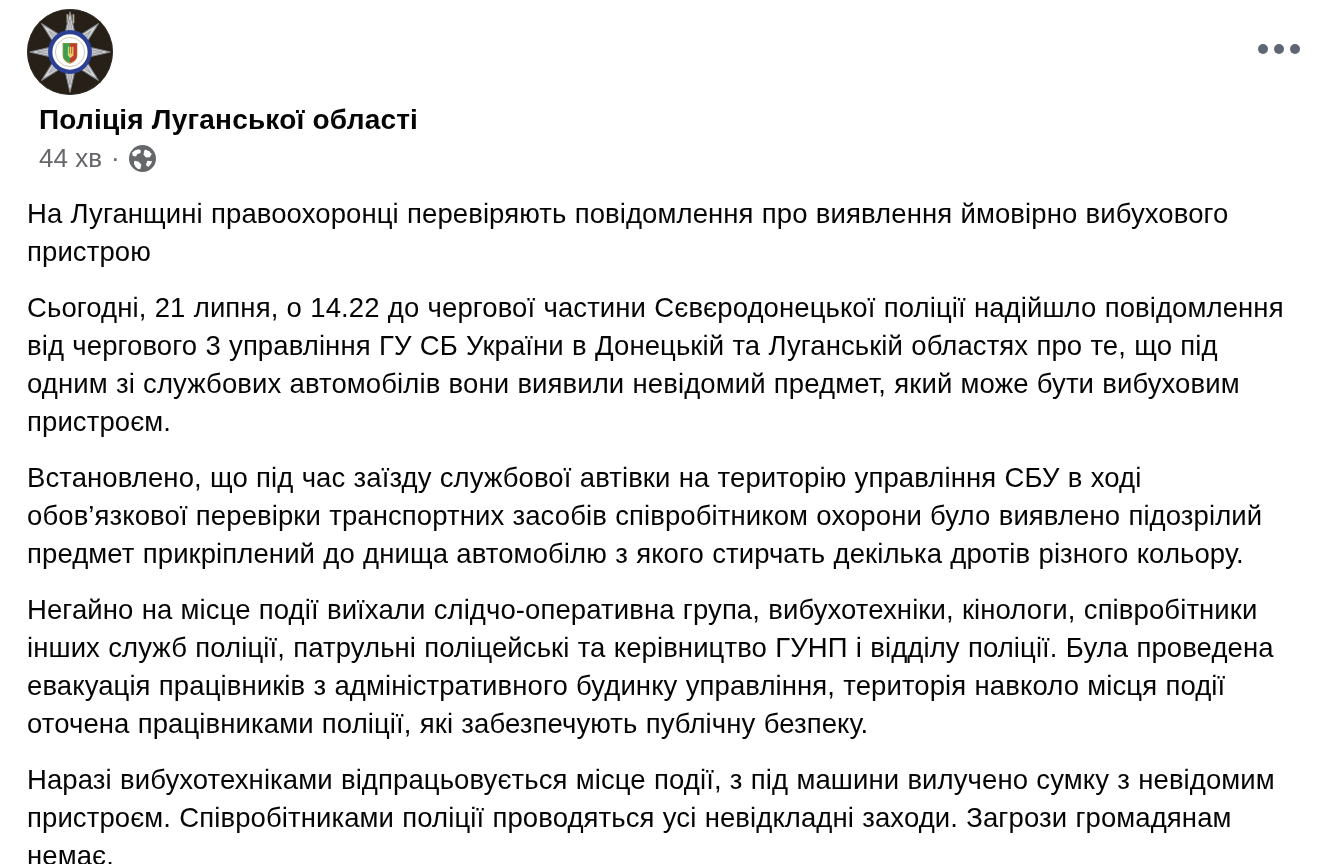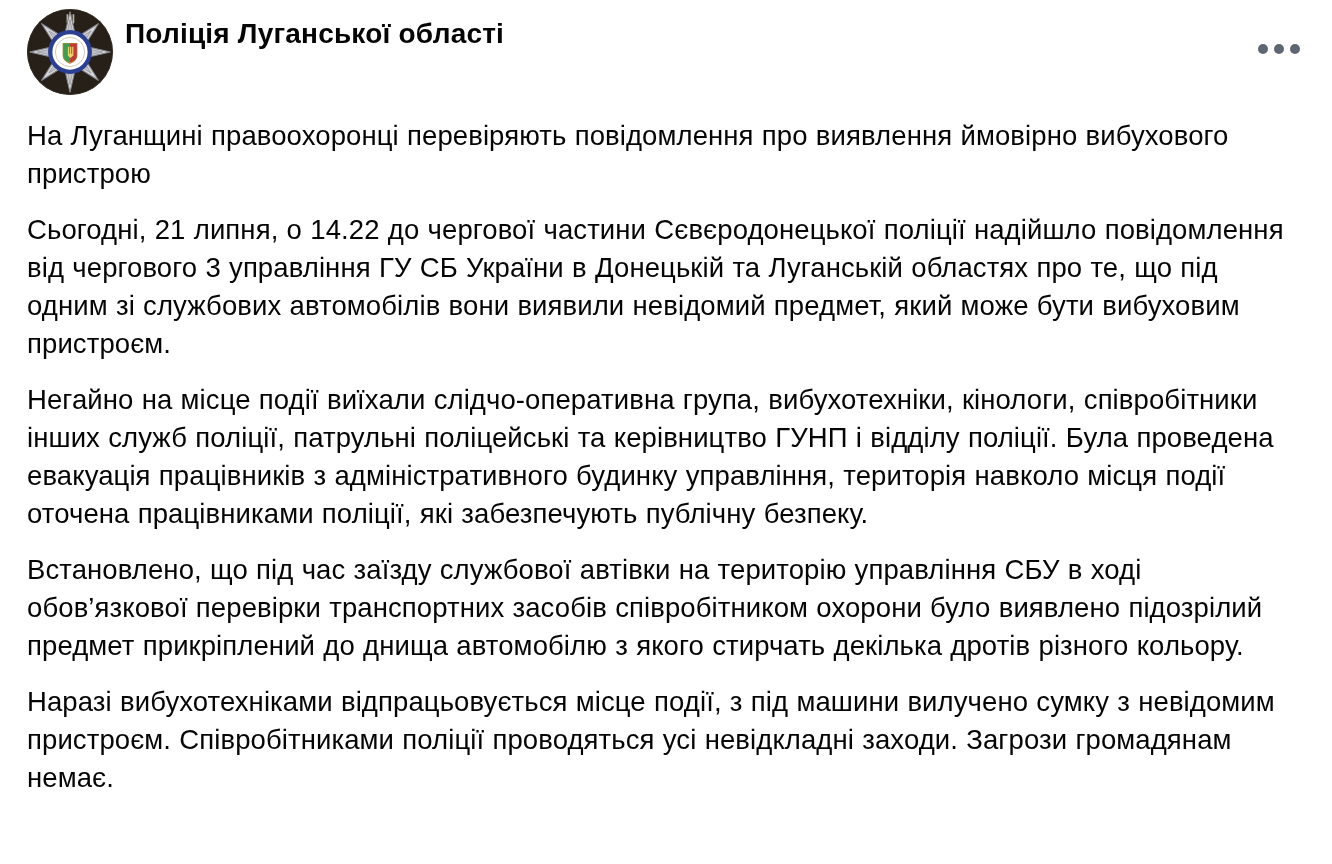--- a/index.html
+++ b/index.html
@@ -12,20 +12,21 @@
     overflow: hidden;
   }
   .post { width: 100%; height: 100%; background: #ffffff; }
 
   
   .post-header {
     position: relative;
     display: flex;
     align-items: flex-start;
     padding: 9px 27px 0 27px;
+    flex-direction: column;
   }
   .avatar {
     width: 86px;
     height: 86px;
     border-radius: 50%;
     overflow: hidden;
     flex-shrink: 0;
     cursor: pointer;
   }
   .avatar svg { display: block; width: 100%; height: 100%; }
@@ -101,30 +102,43 @@
 
         <path d="M42 40 h16 v14 q0 6 -8 9 q-8 -3 -8 -9 z" fill="#ffffff" stroke="#b08f2c" stroke-width="1.2"></path>
         <path d="M42 40 h8 v22.5 q-8 -3 -8 -8.5 z" fill="#3f9e4e"></path>
         <path d="M50 40 h8 v14 q0 5.5 -8 8.5 z" fill="#c23b33"></path>
         <path d="M47.5 44 h1.5 v8 h1 v-8 h1.5 v8 h1 v-8 h1.5 v10 l-3.5 3 -3 -3 z" fill="#e8d06a"></path>
       </svg>
     </div>
 
     <div class="header-text">
       <div class="author-name">Поліція Луганської області</div>
+      <div class="meta-row">
+        <span class="meta-time">44 хв</span>
+        <span class="meta-sep">·</span>
+        <span class="globe-wrap">
+          <svg viewBox="0 0 16 16" aria-hidden="true">
+            <circle cx="8" cy="8" r="8" fill="#65676B"></circle>
+            <path d="M1.8 4.6 q1.6 -1.9 4.1 -2.1 l1.2 0.9 -0.4 1.5 -1.8 0.4 -0.7 1.5 -1.9 -0.3 z" fill="#ffffff"></path>
+            <path d="M9.6 2.7 q2.6 0.6 3.9 2.7 l-1.2 1.8 -2.2 0.2 -1.5 -1.6 0.4 -2.2 z" fill="#ffffff"></path>
+            <path d="M3.2 9.4 l2.3 0.4 1.8 1.7 -0.5 2.6 -1.3 0.3 q-1.9 -1.2 -2.6 -3.3 z" fill="#ffffff"></path>
+            <path d="M10.9 9.3 l2.8 0.4 q-0.5 2.1 -2.2 3.3 l-1.5 -1.2 z" fill="#ffffff"></path>
+          </svg>
+        </span>
+      </div>
     </div>
 
     <div class="more-options" role="button" aria-label="Actions for this post">
       <span class="dot"></span>
       <span class="dot"></span>
       <span class="dot"></span>
     </div>
   </div>
 
   <div class="post-body">
     <p>На Луганщині правоохоронці перевіряють повідомлення про виявлення ймовірно вибухового пристрою</p>
     <p>Сьогодні, 21 липня, о 14.22 до чергової частини Сєвєродонецької поліції надійшло повідомлення від чергового 3 управління ГУ СБ України в Донецькій та Луганській областях про те, що під одним зі службових автомобілів вони виявили невідомий предмет, який може бути вибуховим пристроєм.</p>
+    <p>Встановлено, що під час заїзду службової автівки на територію управління СБУ в ході обов’язкової перевірки транспортних засобів співробітником охорони було виявлено підозрілий предмет прикріплений до днища автомобілю з якого стирчать декілька дротів різного кольору.</p>
     <p>Негайно на місце події виїхали слідчо-оперативна група, вибухотехніки, кінологи, співробітники інших служб поліції, патрульні поліцейські та керівництво ГУНП і відділу поліції. Була проведена евакуація працівників з адміністративного будинку управління, територія навколо місця події оточена працівниками поліції, які забезпечують публічну безпеку.</p>
-    <p>Встановлено, що під час заїзду службової автівки на територію управління СБУ в ході обов’язкової перевірки транспортних засобів співробітником охорони було виявлено підозрілий предмет прикріплений до днища автомобілю з якого стирчать декілька дротів різного кольору.</p>
     <p>Наразі вибухотехніками відпрацьовується місце події, з під машини вилучено сумку з невідомим пристроєм. Співробітниками поліції проводяться усі невідкладні заходи. Загрози громадянам немає.</p>
   </div>
 
 </div>
 
 </body></html>

